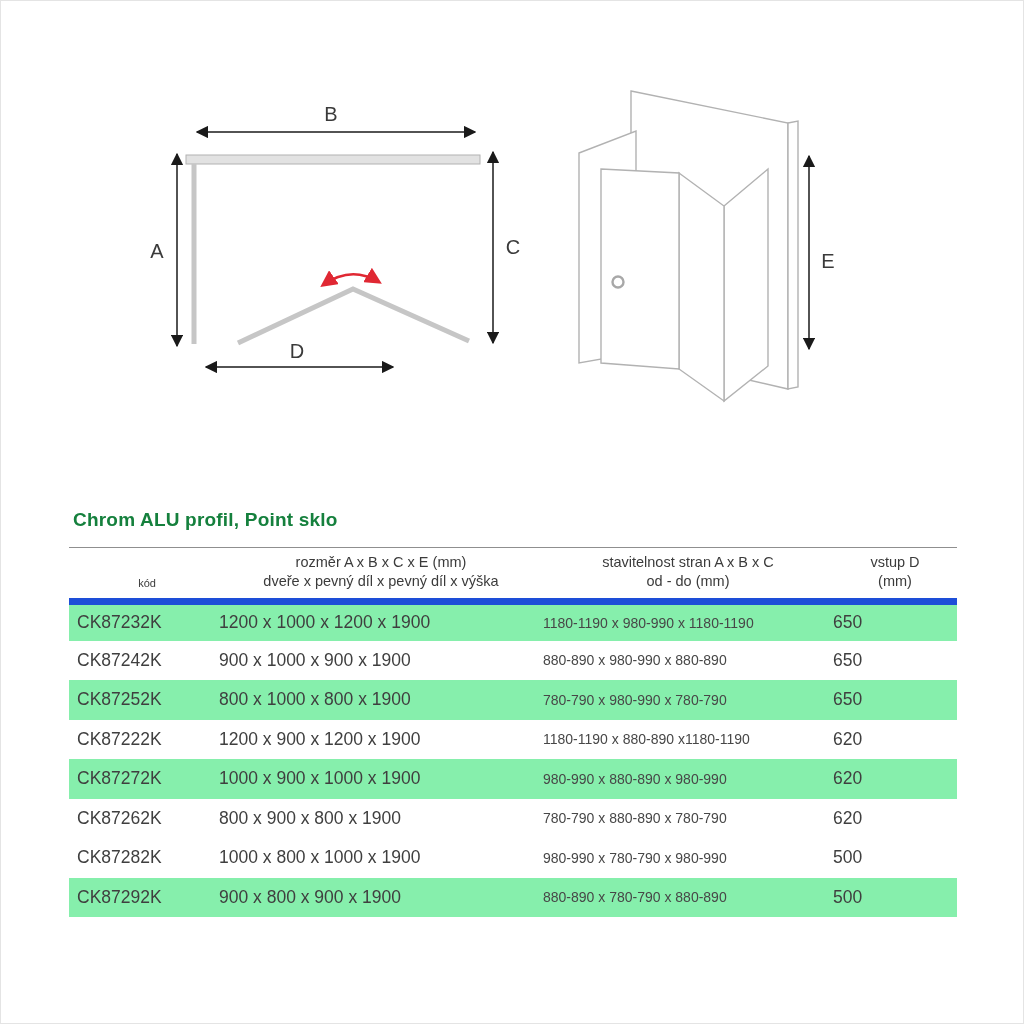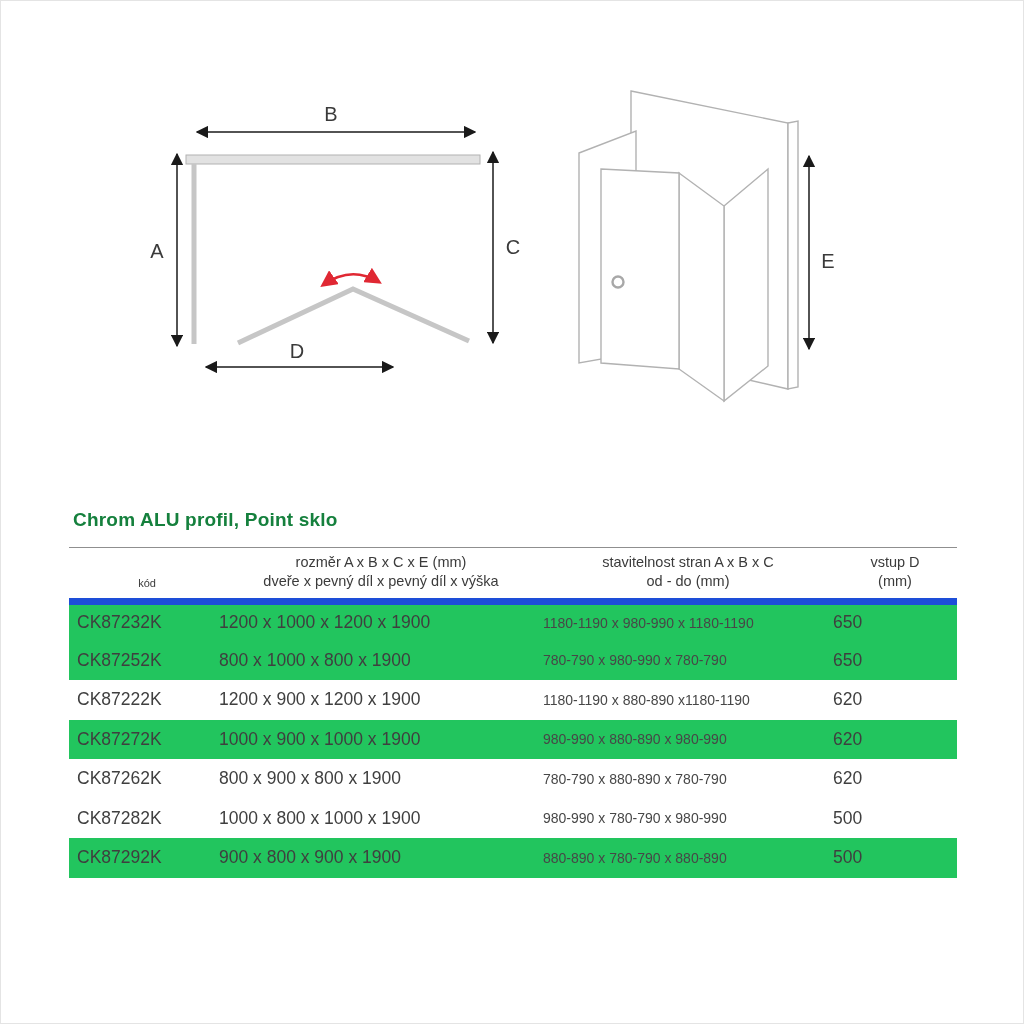--- a/index.html
+++ b/index.html
@@ -30,21 +30,21 @@
     font-weight:normal; font-size:14.5px; color:#3b3b3b;
     padding:5px 2px 7px; line-height:1.3; vertical-align:bottom; text-align:center;
   }
   .spec th.col-kod { text-align:center; padding-left:8px; font-size:11px; }
   .spec td {
     height:39.5px; font-size:17.5px; color:#3f3f3f;
     vertical-align:middle;
   }
   .spec td.col-kod  { text-align:left; padding-left:8px; }
   .spec td.col-stav { font-size:14px; color:#474747; }
-  .spec tr.shade { background:#22c55e; }
+  .spec tr.shade { background:#86efac; }
   .hdr-line { display:block; }
 </style>
 </head>
 <body>
 
 <div class="page">
 
   <svg class="diagram-top" width="420" height="320" viewBox="0 0 420 320">
     <defs>
       <marker id="ah1" viewBox="0 0 10 10" refX="9" refY="5" markerWidth="8.5" markerHeight="8.5" orient="auto-start-reverse">
@@ -121,20 +121,26 @@
         </th>
       </tr>
     </thead>
     <tbody>
         <tr class="shade">
           <td class="col-kod">CK87232K</td>
           <td class="col-rozmer">1200 x 1000 x 1200 x 1900</td>
           <td class="col-stav">1180-1190 x 980-990 x 1180-1190</td>
           <td class="col-vstup">650</td>
         </tr>
+        <tr>
+          <td class="col-kod">CK87242K</td>
+          <td class="col-rozmer">900 x 1000 x 900 x 1900</td>
+          <td class="col-stav">880-890 x 980-990 x 880-890</td>
+          <td class="col-vstup">650</td>
+        </tr>
         <tr class="shade">
           <td class="col-kod">CK87252K</td>
           <td class="col-rozmer">800 x 1000 x 800 x 1900</td>
           <td class="col-stav">780-790 x 980-990 x 780-790</td>
           <td class="col-vstup">650</td>
         </tr>
         <tr>
           <td class="col-kod">CK87222K</td>
           <td class="col-rozmer">1200 x 900 x 1200 x 1900</td>
           <td class="col-stav">1180-1190 x 880-890 x1180-1190</td>

